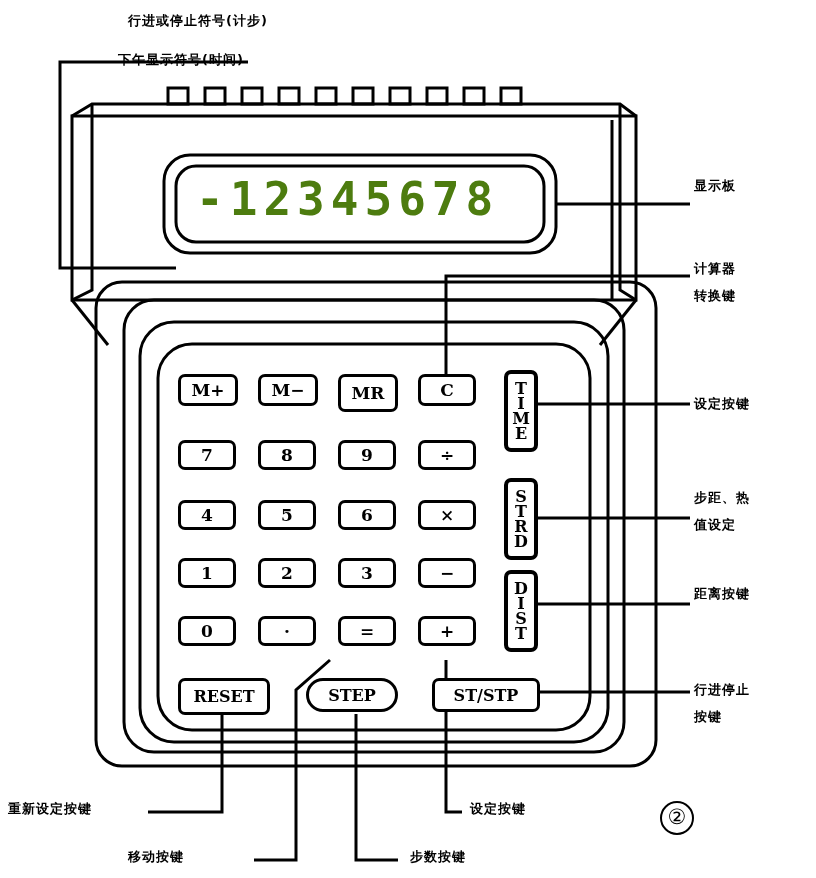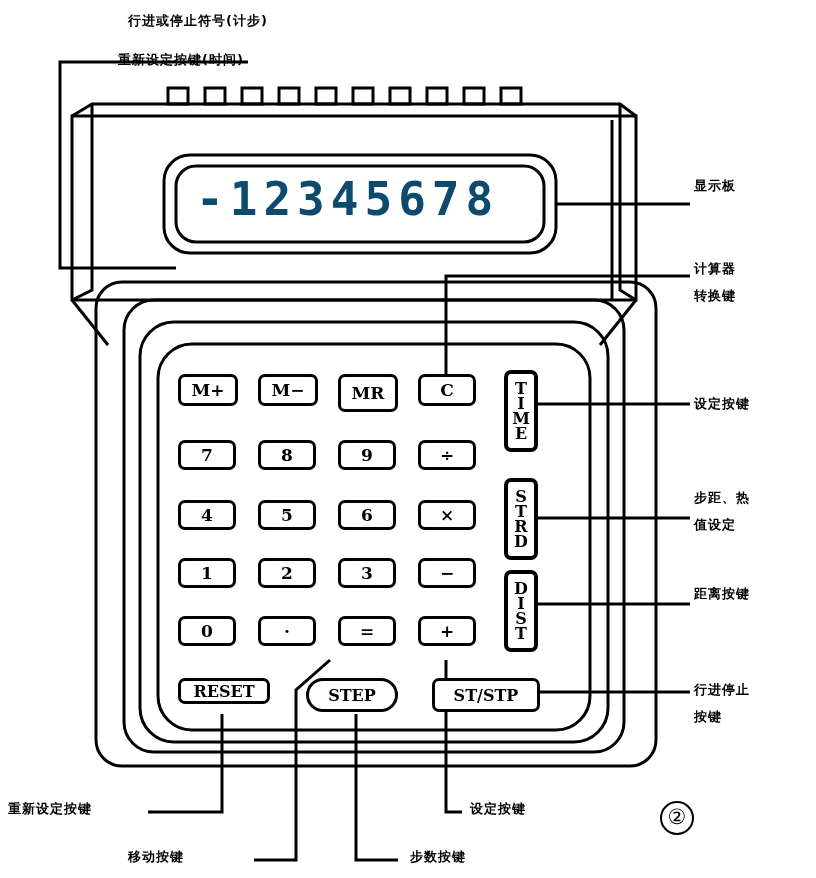--- a/index.html
+++ b/index.html
@@ -16,34 +16,34 @@
        font-family:"DejaVu Serif","Liberation Serif",serif;
        font-weight:bold;font-size:17px;}
   .key.wide{font-size:16px;letter-spacing:0px;}
   .vkey{position:absolute;border:4px solid #000;border-radius:7px;background:#fff;
         box-sizing:border-box;display:flex;flex-direction:column;
         align-items:center;justify-content:center;
         font-family:"DejaVu Serif","Liberation Serif",serif;
         font-weight:bold;font-size:16px;line-height:15px;}
   .lcd{position:absolute;font-family:"DejaVu Sans Mono","Liberation Mono",monospace;
        font-size:46px;font-weight:bold;letter-spacing:6px;
-       color:#0c4a6e;white-space:nowrap;}
+       color:#4d7c0f;white-space:nowrap;}
   .fignum{position:absolute;font-family:"DejaVu Serif","Liberation Serif",serif;
           font-size:26px;}
   .fignum span{display:inline-block;border:2px solid #000;border-radius:50%;
           width:30px;height:30px;line-height:28px;text-align:center;font-size:21px;}
 </style>
 </head>
 <body>
 
 <div class="lbl cn" style="left:128px;top:7px;">
   <div>行进或停止符号(计步)</div>
 </div>
 <div class="lbl cn" style="left:118px;top:46px;">
-  <div>重新设定按键(时间)</div>
+  <div>下午显示符号(时间)</div>
 </div>
 
 <div class="lbl cn" style="left:694px;top:172px;">
   <div>显示板</div>
 </div>
 
 <div class="lbl cn" style="left:694px;top:255px;">
   <div>计算器</div>
   <div>转换键</div>
 </div>
@@ -155,21 +155,21 @@
 <div class="key" style="left:178px;top:558px;width:58px;height:30px;">1</div>
 <div class="key" style="left:258px;top:558px;width:58px;height:30px;">2</div>
 <div class="key" style="left:338px;top:558px;width:58px;height:30px;">3</div>
 <div class="key" style="left:418px;top:558px;width:58px;height:30px;">−</div>
 
 <div class="key" style="left:178px;top:616px;width:58px;height:30px;">0</div>
 <div class="key" style="left:258px;top:616px;width:58px;height:30px;">·</div>
 <div class="key" style="left:338px;top:616px;width:58px;height:30px;">=</div>
 <div class="key" style="left:418px;top:616px;width:58px;height:30px;">+</div>
 
-<div class="key wide" style="left:178px;top:678px;width:92px;height:26px;">RESET</div>
+<div class="key wide" style="left:178px;top:678px;width:92px;height:37px;">RESET</div>
 <div class="key wide" style="left:306px;top:678px;width:92px;height:34px;border-radius:17px;">STEP</div>
 <div class="key wide" style="left:432px;top:678px;width:108px;height:34px;">ST/STP</div>
 
 <div class="vkey" style="left:504px;top:370px;width:34px;height:82px;">
   <span>T</span>
   <span>I</span>
   <span>M</span>
   <span>E</span>
 </div>
 <div class="vkey" style="left:504px;top:478px;width:34px;height:82px;">

